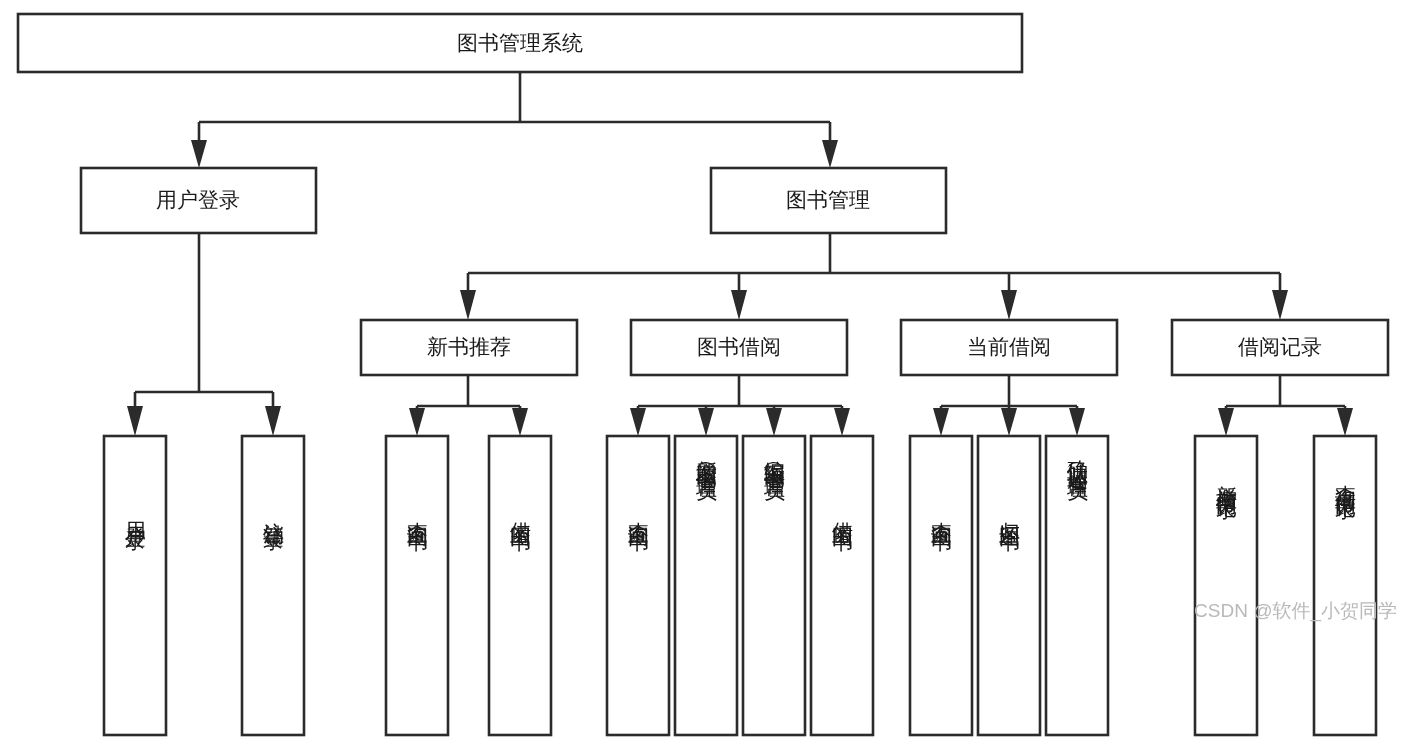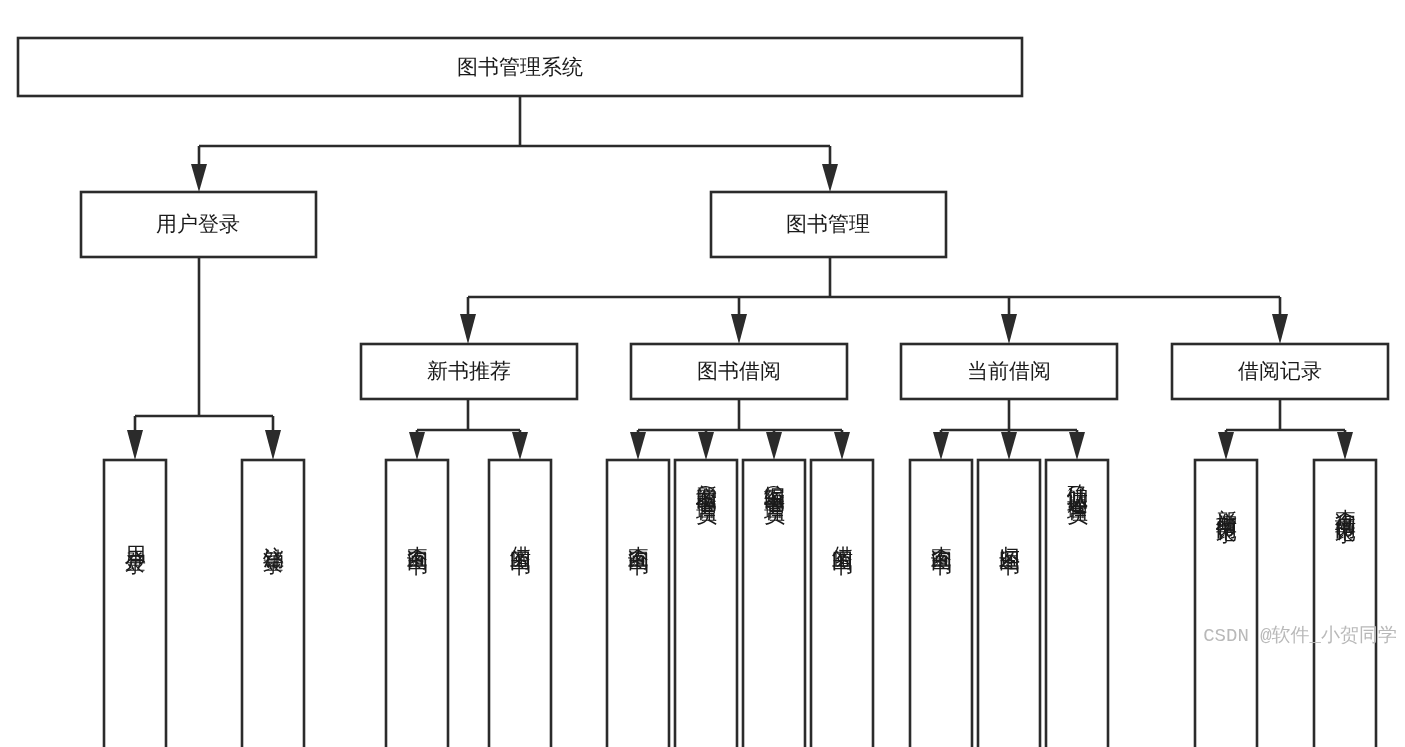--- a/index.html
+++ b/index.html
@@ -12,21 +12,20 @@
     height: 747px;
     font-family: "DejaVu Sans", "Liberation Sans", sans-serif;
     overflow: hidden;
     position: relative;
   }
   #diagram-root {
     position: absolute;
     left: 0; top: 0;
     width: 1405px;
     height: 628px;
-    margin-top: 24px;
   }
   svg { display: block; }
   .node-box {
     fill: #ffffff;
     stroke: #2b2b2b;
     stroke-width: 2.6;
   }
   .connector {
     stroke: #2b2b2b;
     stroke-width: 2.6;
@@ -58,21 +57,21 @@
     font-size: 21px;
     line-height: 1.0;
     color: #1a1a1a;
     letter-spacing: 3px;
     white-space: nowrap;
   }
   .watermark {
     position: absolute;
     right: 8px;
     bottom: 4px;
-    font-family: Liberation Mono, monospace;
+    font-family: Liberation Sans, sans-serif;
     font-size: 19px;
     color: #b9b9b9;
     white-space: nowrap;
     user-select: none;
   }
 </style>
 </head>
 <body>
 
 <div id="diagram-root">

